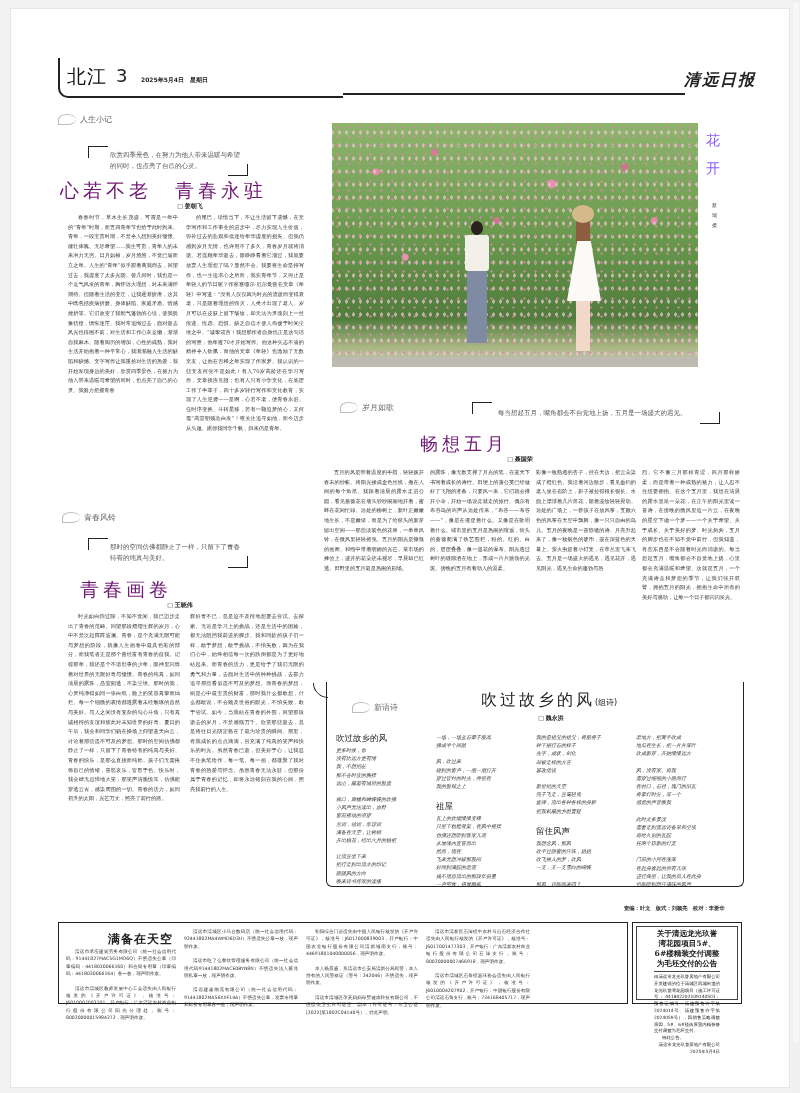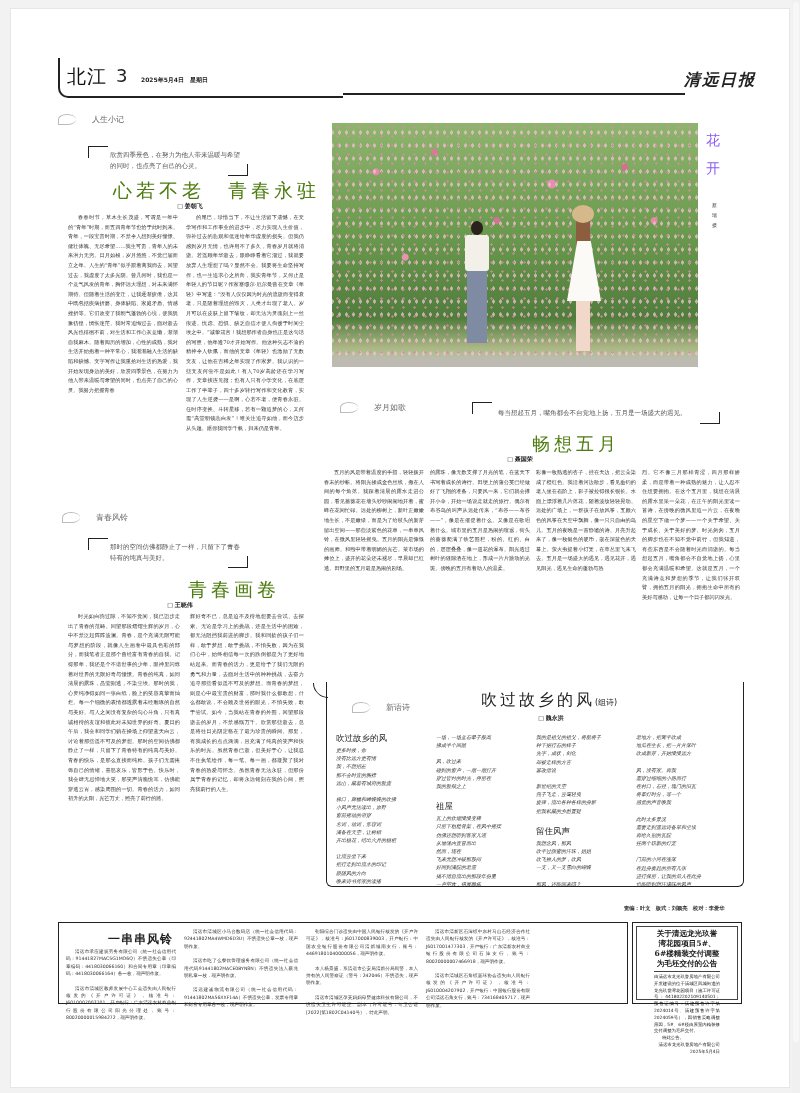--- a/index.html
+++ b/index.html
@@ -5,26 +5,26 @@
   * { box-sizing: border-box; margin: 0; padding: 0; }
   body { width: 800px; height: 1093px; background: #f2f2f2; font-family: "DejaVu Serif", serif; color: #222; overflow: hidden; position: relative; }
   .page { position: absolute; left: 10px; top: 8px; width: 780px; height: 1080px; background: #fff; border: 1px solid #e6e6e6; }
   .masthead { position: absolute; left: 58px; top: 58px; width: 285px; height: 40px; border-left: 2px solid #222; border-bottom: 2px solid #222; border-bottom-left-radius: 10px; }
   .masthead-rule { position: absolute; left: 343px; top: 93px; width: 342px; height: 2px; background: #222; }
   .section-name { position: absolute; left: 67px; top: 64px; font-family: "DejaVu Sans", sans-serif; font-size: 19px; color: #111; letter-spacing: 1px; }
   .page-num { position: absolute; left: 116px; top: 65px; font-family: "DejaVu Sans", sans-serif; font-size: 18px; }
   .date { position: absolute; left: 141px; top: 76px; font-family: "DejaVu Sans", sans-serif; font-size: 6px; font-weight: bold; }
   .logo { position: absolute; left: 684px; top: 70px; font-family: "DejaVu Serif", serif; font-size: 16px; font-style: italic; font-weight: bold; letter-spacing: 2px; }
 
-  .tag { position: absolute; font-family: "DejaVu Sans", sans-serif; font-size: 8px; color: #666; display: flex; align-items: center; gap: 16px; }
+  .tag { position: absolute; font-family: "DejaVu Sans", sans-serif; font-size: 8px; color: #666; display: flex; align-items: center; gap: 4px; }
   .tag .swirl { display: inline-block; width: 18px; height: 11px; border: 1.5px solid #bbb; border-radius: 50% 50% 50% 0; border-right: none; }
   .pull { position: absolute; font-family: "DejaVu Sans", sans-serif; font-size: 6.5px; color: #555; line-height: 1.7; }
   .pull .lt { position: absolute; left: 0; top: 0; width: 20px; height: 12px; border-left: 1.5px solid #222; border-top: 1.5px solid #222; }
   .pull .rb { position: absolute; right: 0; bottom: 0; width: 20px; height: 12px; border-right: 1.5px solid #222; border-bottom: 1.5px solid #222; }
-  .headline { position: absolute; font-family: "DejaVu Sans", sans-serif; text-align: right; letter-spacing: 4px; color: #4d7c0f; }
+  .headline { position: absolute; font-family: "DejaVu Sans", sans-serif; text-align: left; letter-spacing: 4px; color: #701a75; }
   .byline { position: absolute; font-family: "DejaVu Sans", sans-serif; font-size: 6px; font-weight: bold; text-align: center; }
   .byline::before { content: "□ "; font-weight: normal; }
   .col { position: absolute; font-size: 5.2px; line-height: 9.6px; color: #333; text-align: justify; overflow: hidden; text-indent: 10px; }
 
   .photo { position: absolute; left: 332px; top: 123px; width: 366px; height: 244px; overflow: hidden;
     background:
       radial-gradient(circle at 12% 20%, #e88aa8 0 3px, transparent 4px),
       radial-gradient(circle at 28% 12%, #d97898 0 3px, transparent 4px),
       radial-gradient(circle at 60% 25%, #e58fb0 0 4px, transparent 5px),
       radial-gradient(circle at 80% 18%, #d4708f 0 3px, transparent 4px),
@@ -222,21 +222,21 @@
 挂两个崭新的灯笼</p>
   <p>门前的小河在涨落
 在起身奏起的所有几张
 进行保留，让我的后人在此身
 也能听到想汗渴味的风声</p>
 </div>
 
 <div class="credits">责编：叶文　版式：刘颖亮　校对：李爱华</div>
 
 <div class="notice-box"></div>
-<div class="notice-title">一串串风铃</div>
+<div class="notice-title">满备在天空</div>
 <div class="notice-col" style="left:66px;top:948px;width:110px;">
   <p>清远市承应建筑劳务有限公司（统一社会信用代码：91441827MAC5G1MO6Q）不慎遗失公章（印章编码：4418030066160）和合同专用章（印章编码：4418030066164）各一枚，现声明作废。</p>
   <p>清远市清城区教师发展中心工会遗失由人民银行核发的《开户许可证》，核准号：J6010007002701，开户银行：广东清远农村商业银行股份有限公司阳光分理处，账号：80020000015984272，现声明作废。</p>
 </div>
 <div class="notice-col" style="left:184px;top:928px;width:114px;">
   <p>清远市清城区小马台数码店（统一社会信用代码：92441802MA4WMD6D3U）不慎遗失公章一枚，现声明作废。</p>
   <p>清远市吃了么餐饮管理服务有限公司（统一社会信用代码91441802MACE0BYN8N）不慎遗失法人蔡兆明私章一枚，现声明作废。</p>
   <p>清远建诚物流有限公司（统一社会信用代码：91441802MA56XXF14A）不慎遗失公章，发票专用章和财务专用章各一枚，现声明作废。</p>
 </div>
 <div class="notice-col" style="left:306px;top:928px;width:112px;">

